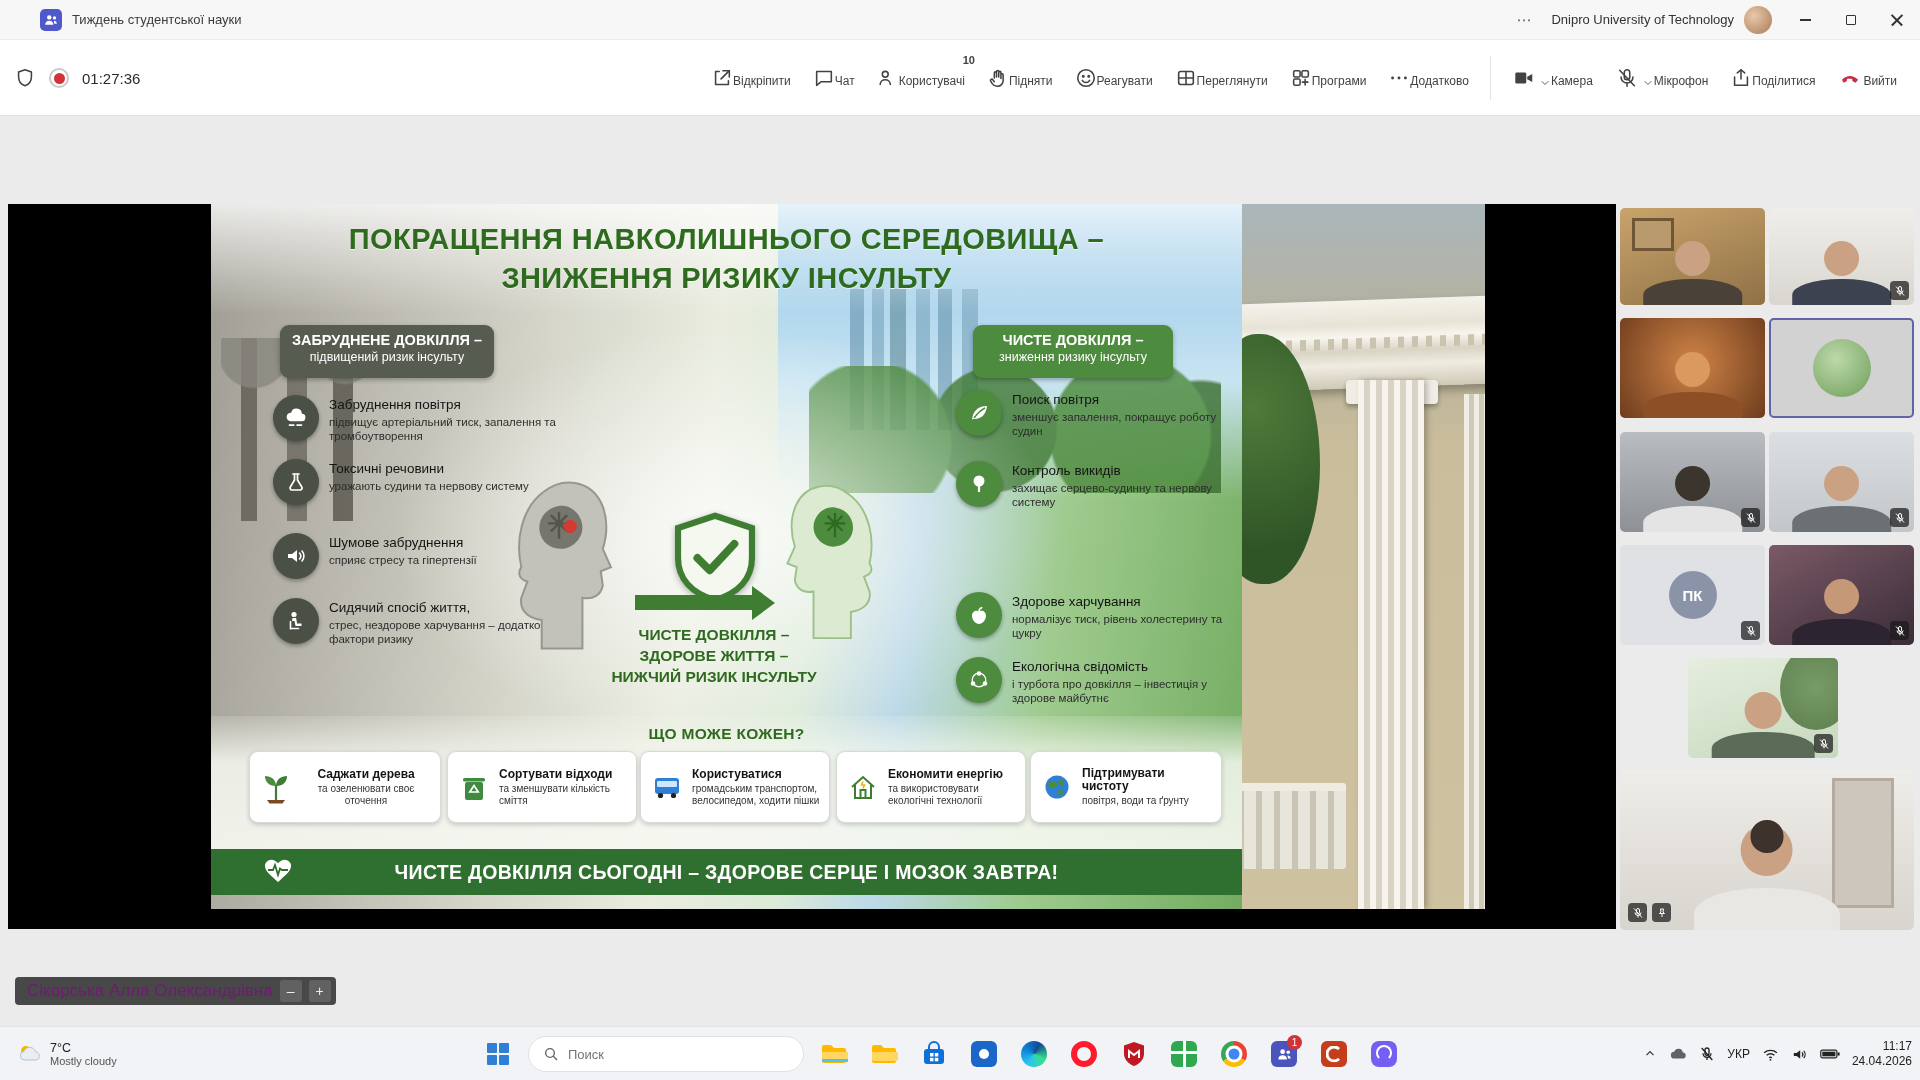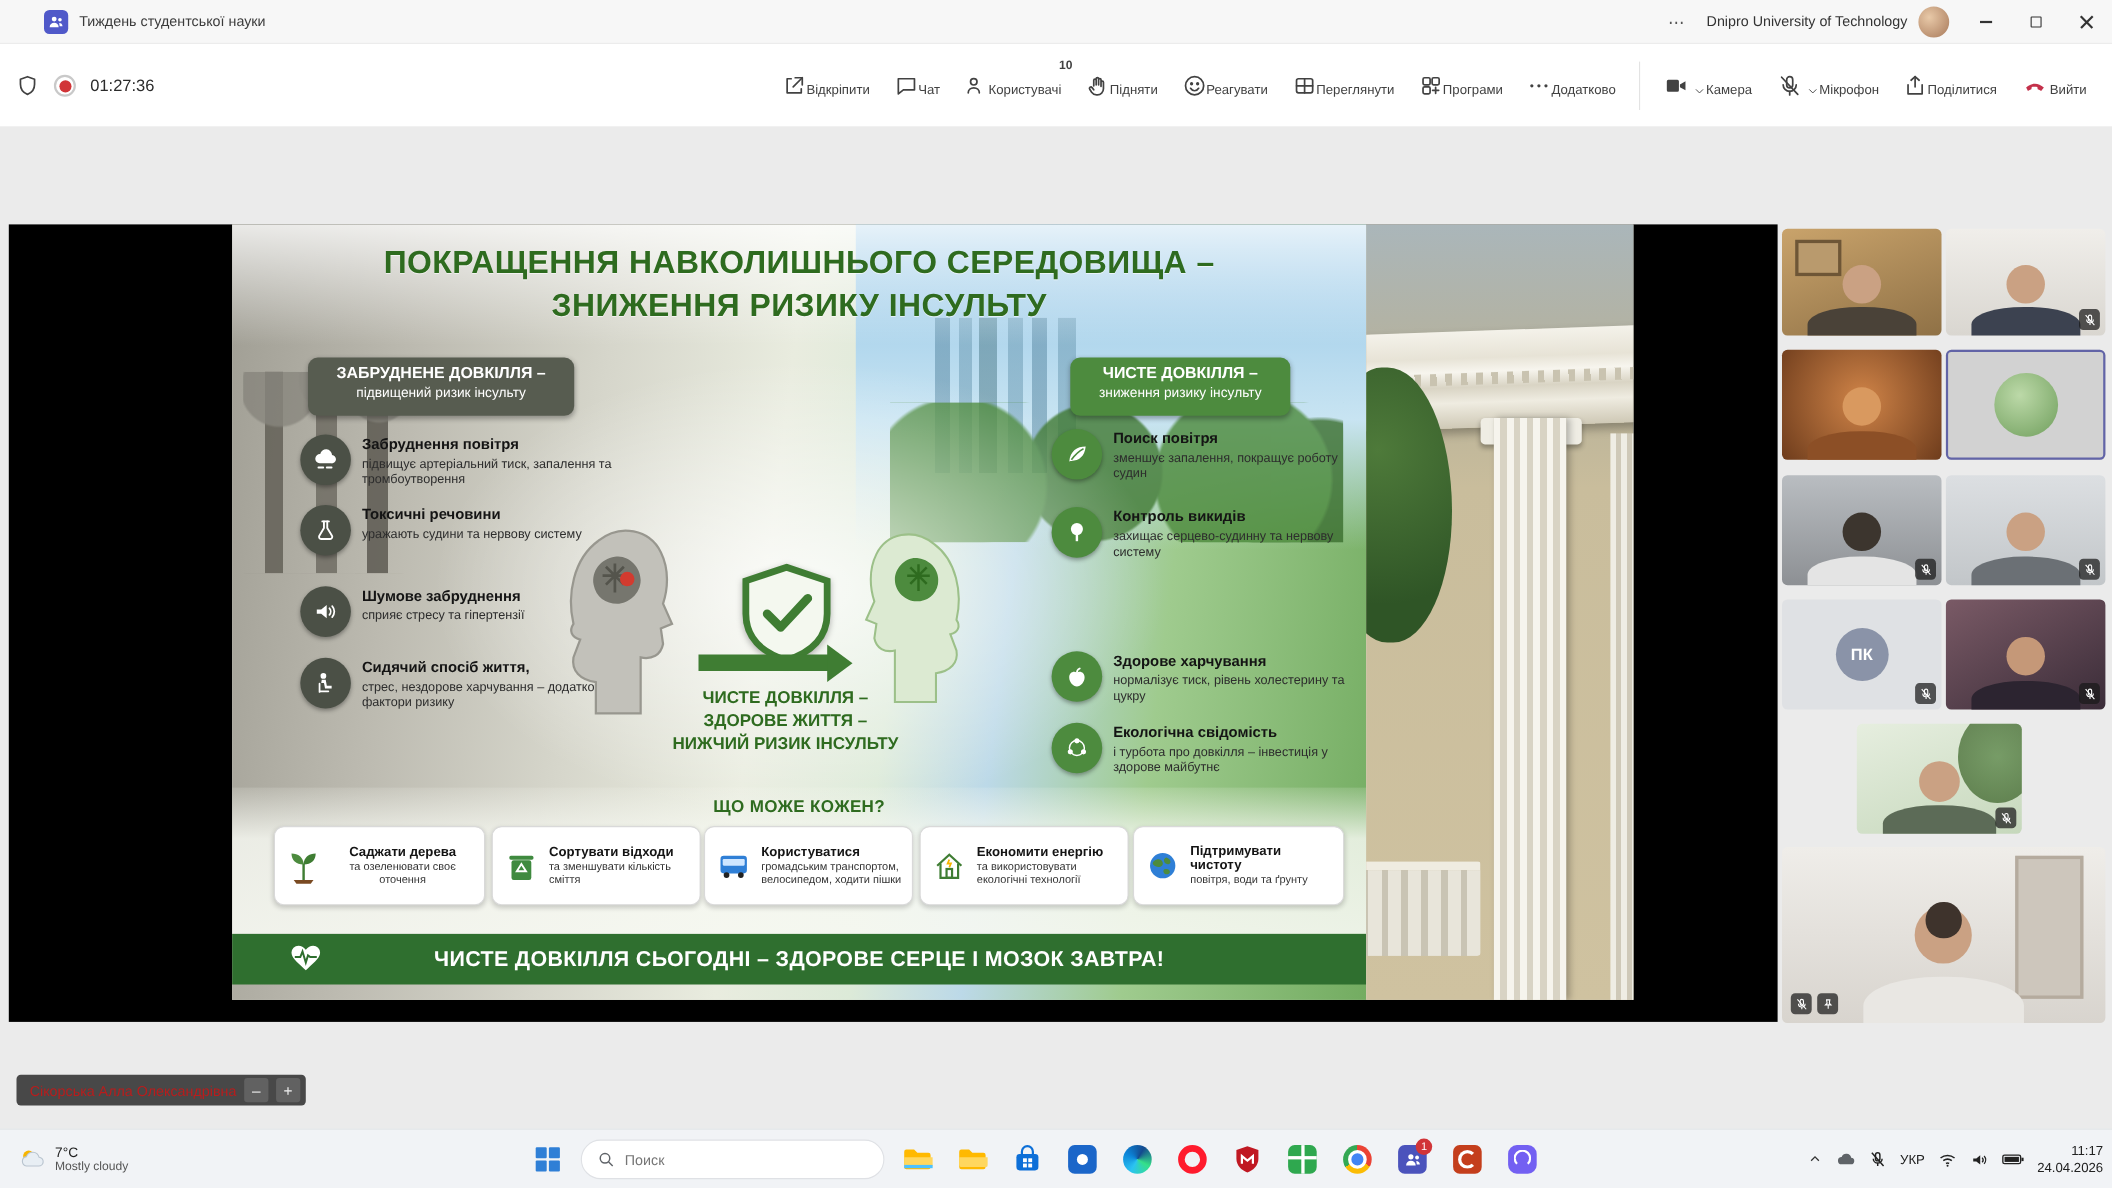--- a/index.html
+++ b/index.html
@@ -59,28 +59,28 @@
  radial-gradient(circle at 48% 4%,rgba(145,143,135,.7) 0 14%,transparent 15%),
  radial-gradient(circle at 75% 10%,rgba(125,123,115,.7) 0 13%,transparent 14%),
  linear-gradient(90deg,transparent 0 12%,#5a574e 12% 22%,transparent 22% 40%,#66635a 40% 52%,transparent 52% 68%,#504d45 68% 80%,transparent 80%);}
 .bgGlow{position:absolute;inset:0;background:radial-gradient(ellipse 46% 42% at 50% 47%,rgba(255,255,255,.8),rgba(255,255,255,0) 70%);}
 .bgTop{position:absolute;left:0;top:0;width:100%;height:110px;background:linear-gradient(180deg,rgba(255,255,255,.78),rgba(255,255,255,0));}
 .bgBottom{position:absolute;left:0;top:512px;width:100%;height:133px;background:linear-gradient(180deg,rgba(246,248,241,.15),rgba(246,248,241,.85) 35%,rgba(246,248,241,.92));}
 .sl-title{position:absolute;left:0;top:16px;width:100%;text-align:center;color:#2e6b1f;font-weight:bold;font-size:29px;line-height:39px;letter-spacing:.4px;text-shadow:0 1px 0 rgba(255,255,255,.6);}
 .badge{position:absolute;border-radius:9px;color:#fff;text-align:center;padding-top:7px;box-shadow:0 2px 5px rgba(0,0,0,.3);}
 .badge .b1{font-size:14.5px;font-weight:bold;}
 .badge .b2{font-size:12.5px;margin-top:2px;}
-.badge-dark{left:69px;top:121px;width:242px;height:53px;background:#575c50;}
+.badge-dark{left:69px;top:121px;width:214px;height:53px;background:#575c50;}
 .badge-green{left:762px;top:121px;width:200px;height:53px;background:#4d8b3e;}
 .item{position:absolute;display:flex;gap:10px;align-items:flex-start;}
 .item .ic{flex:0 0 46px;width:46px;height:46px;border-radius:50%;display:flex;align-items:center;justify-content:center;box-shadow:0 2px 4px rgba(0,0,0,.35);}
 .item.dark .ic{background:#4b5046;}
 .item.green .ic{background:#4d8b3e;}
 .item .tx{width:234px;}
-.it-title{font-size:13.5px;font-weight:bold;color:#141414;}
+.it-title{font-size:13.5px;font-weight:normal;color:#141414;}
 .it-desc{font-size:11.5px;color:#2d2d2d;line-height:14px;margin-top:2px;}
 .head-ill{position:absolute;}
 .shield{position:absolute;left:460px;top:308px;width:88px;height:92px;filter:drop-shadow(0 2px 3px rgba(0,0,0,.3));}
 .arrow{position:absolute;left:424px;top:391px;width:118px;height:15px;background:#3f7d33;}
 .arrow::after{content:"";position:absolute;right:-22px;top:-9px;border-left:23px solid #3f7d33;border-top:17px solid transparent;border-bottom:17px solid transparent;}
 .center-text{position:absolute;left:373px;top:420px;width:260px;text-align:center;color:#2e6b1f;font-weight:bold;font-size:15.5px;line-height:21px;}
 .actions-title{position:absolute;left:0;top:521px;width:100%;text-align:center;font-size:15.5px;font-weight:bold;color:#2e6b1f;letter-spacing:.3px;}
 .card{position:absolute;top:547px;height:72px;background:#fff;border:1px solid #d9d9d9;border-radius:9px;box-shadow:0 2px 5px rgba(0,0,0,.18);display:flex;align-items:center;gap:8px;padding:6px 9px;}
 .card .cic{flex:0 0 34px;}
 .ct{font-size:12px;font-weight:bold;color:#141414;line-height:13px;}
@@ -130,21 +130,21 @@
 .t10::before{content:"";position:absolute;right:20px;top:8px;width:56px;height:124px;background:#cdc6bc;border:3px solid #b5ab9e;}
 .t10 .person{width:52%;color:#e9e7e3;}
 .t10 .hair{position:absolute;left:50%;top:-4px;transform:translateX(-50%);width:21%;aspect-ratio:1/1;border-radius:50%;background:#3e332c;}
 .micoff{position:absolute;right:5px;bottom:5px;width:19px;height:19px;border-radius:4px;background:rgba(25,25,25,.72);display:flex;align-items:center;justify-content:center;}
 .micoff svg{width:12px;height:12px;}
 .t10 .icons{position:absolute;left:8px;bottom:8px;display:flex;gap:5px;}
 .t10 .icons .micoff{position:static;}
 
 
 #nametag{position:absolute;left:15px;top:977px;height:28px;display:flex;align-items:center;background:rgba(43,43,43,.85);border-radius:4px;padding:0 5px 0 12px;gap:7px;z-index:20;cursor:pointer;}
-.nt-name{color:#b91c1c;font-size:13px;white-space:nowrap;}
+.nt-name{color:#701a75;font-size:17px;white-space:nowrap;}
 .nt-btn{width:22px;height:22px;border-radius:3px;background:rgba(255,255,255,.14);color:#eee;font-size:14px;display:flex;align-items:center;justify-content:center;cursor:pointer;}
 
 
 #taskbar{position:absolute;left:0;top:1026px;width:1920px;height:54px;background:#f1f3f6;border-top:1px solid #e2e4e7;z-index:30;}
 .tb-weather{position:absolute;left:6px;top:0;height:54px;display:flex;align-items:center;gap:8px;padding:0 10px;cursor:pointer;}
 .w-temp{font-size:12.5px;color:#222;display:block;}
 .w-cond{font-size:11px;color:#555;display:block;}
 .tb-center{position:absolute;left:478px;top:0;height:54px;display:flex;align-items:center;gap:10px;}
 .tb-start{width:40px;height:40px;border:none;background:transparent;display:flex;align-items:center;justify-content:center;border-radius:6px;}
 .winlogo{display:grid;grid-template-columns:10px 10px;grid-template-rows:10px 10px;gap:2px;}

